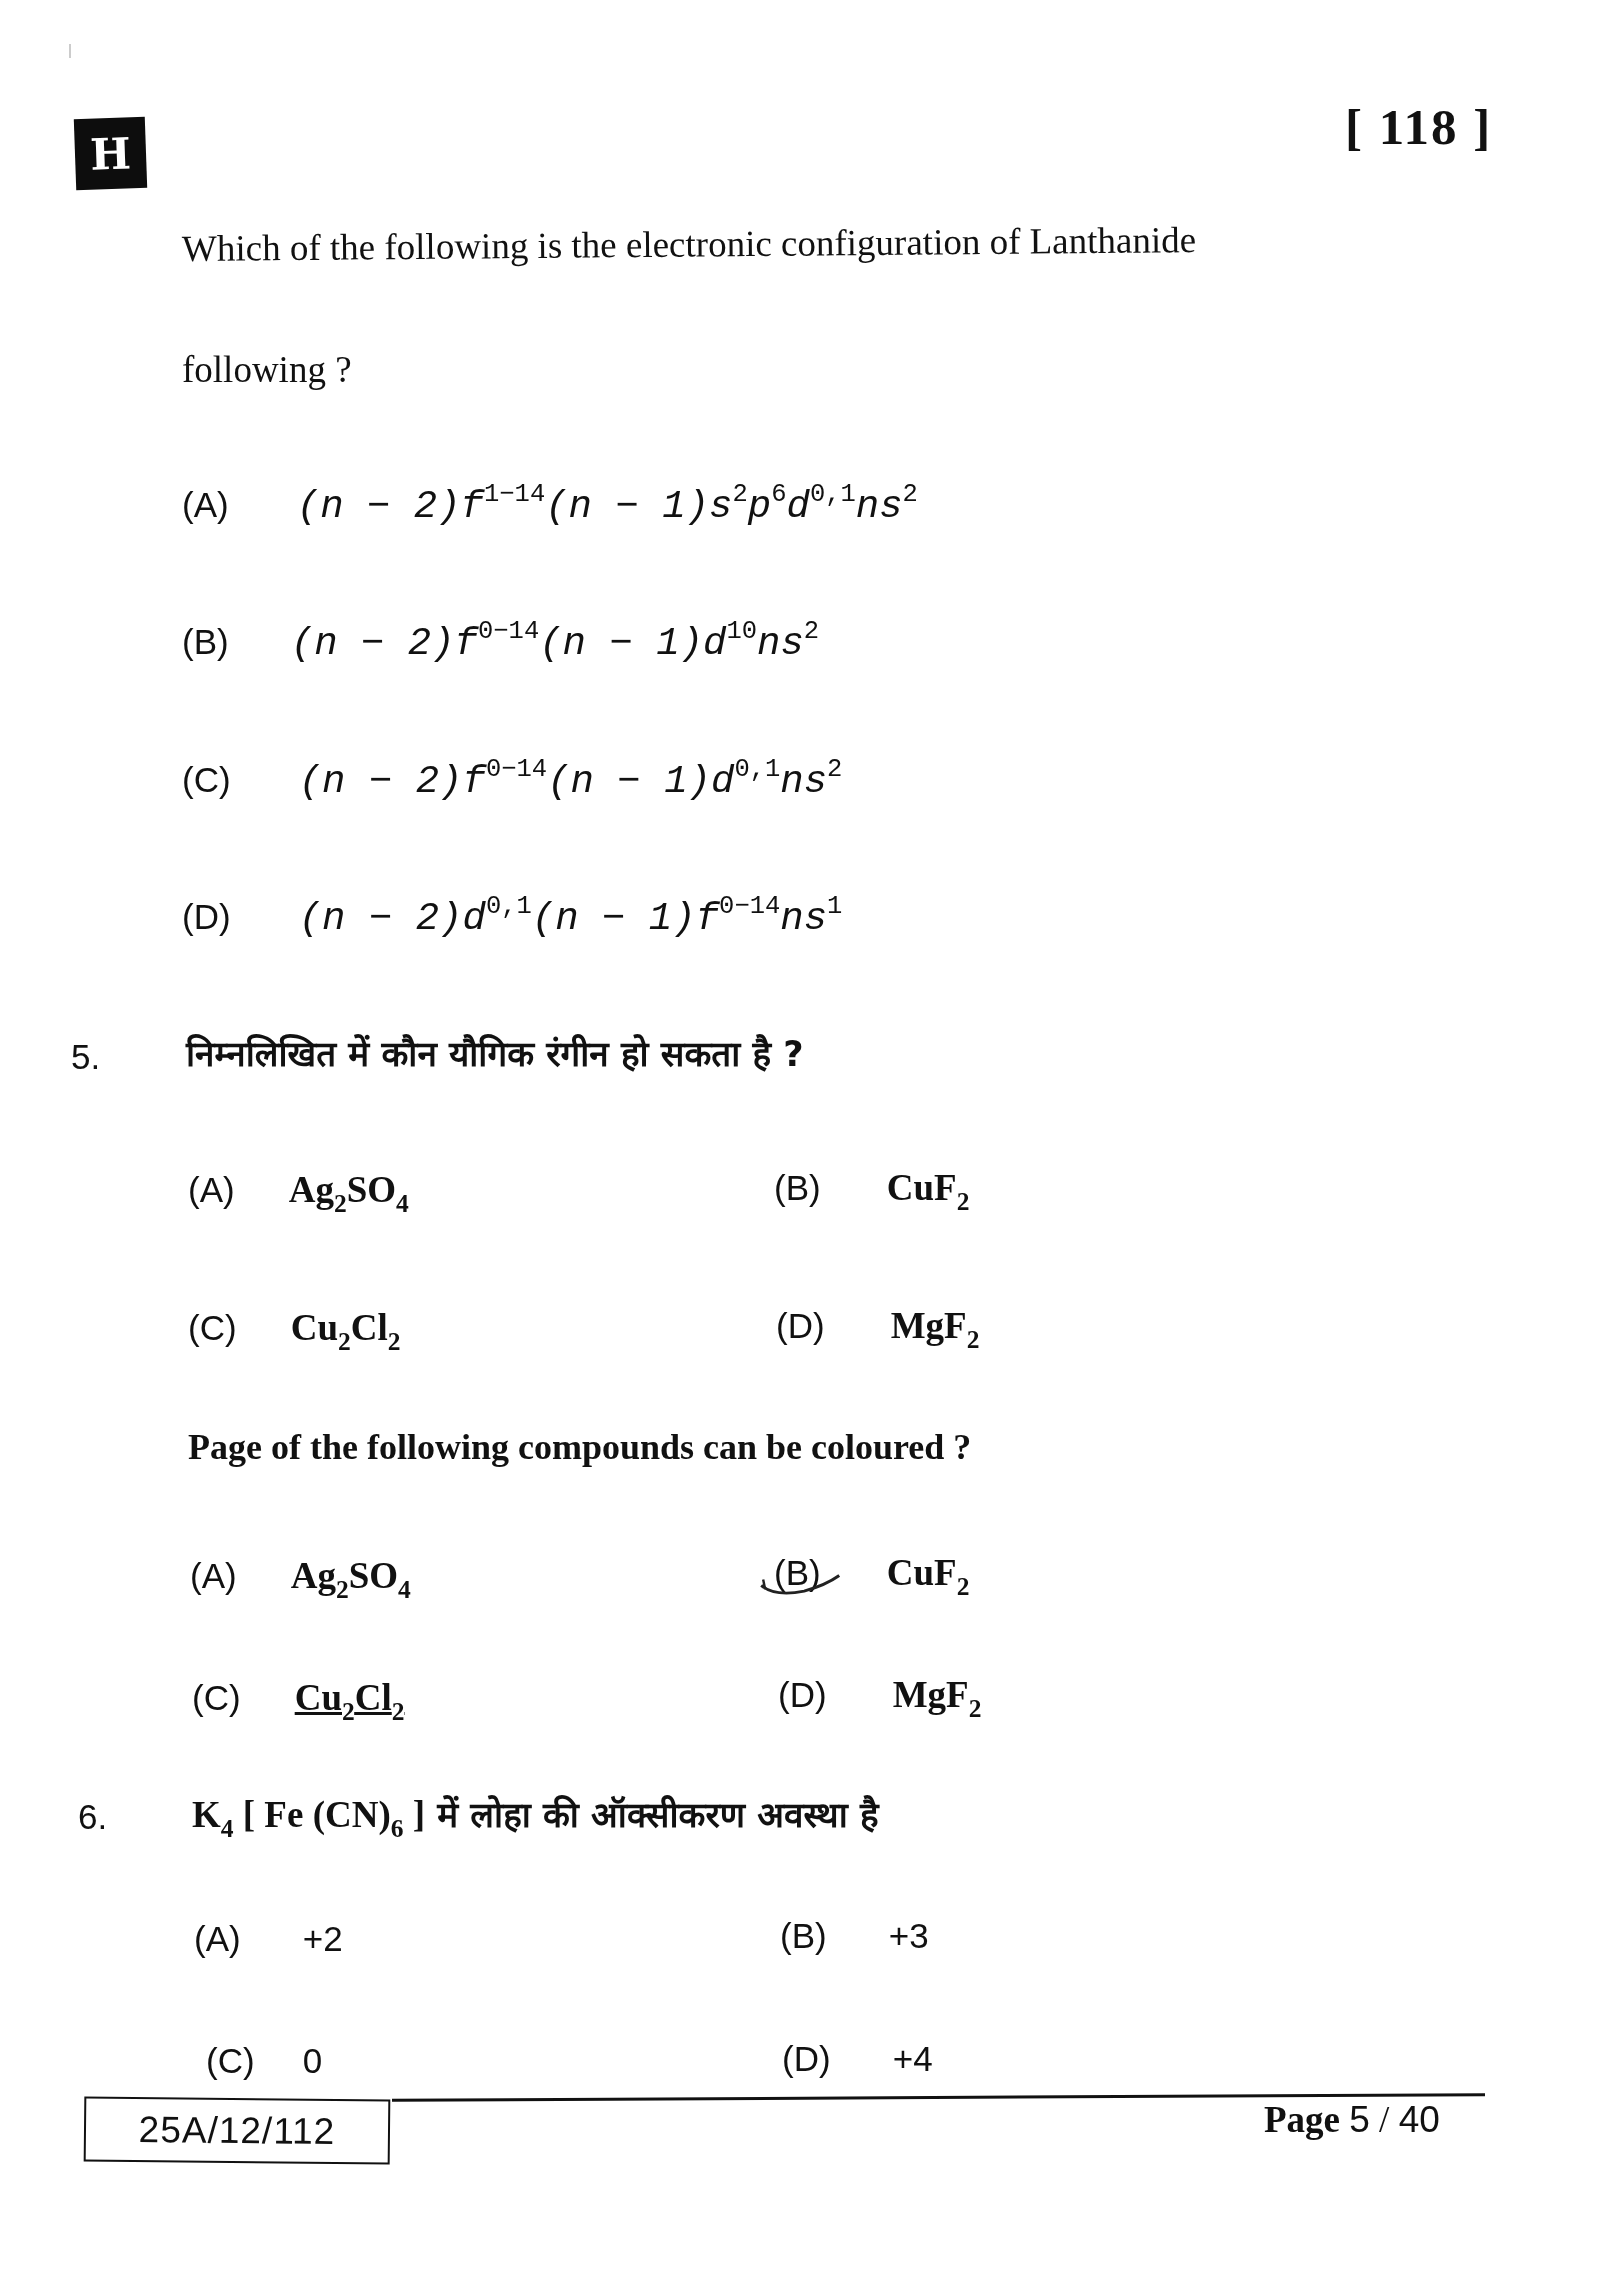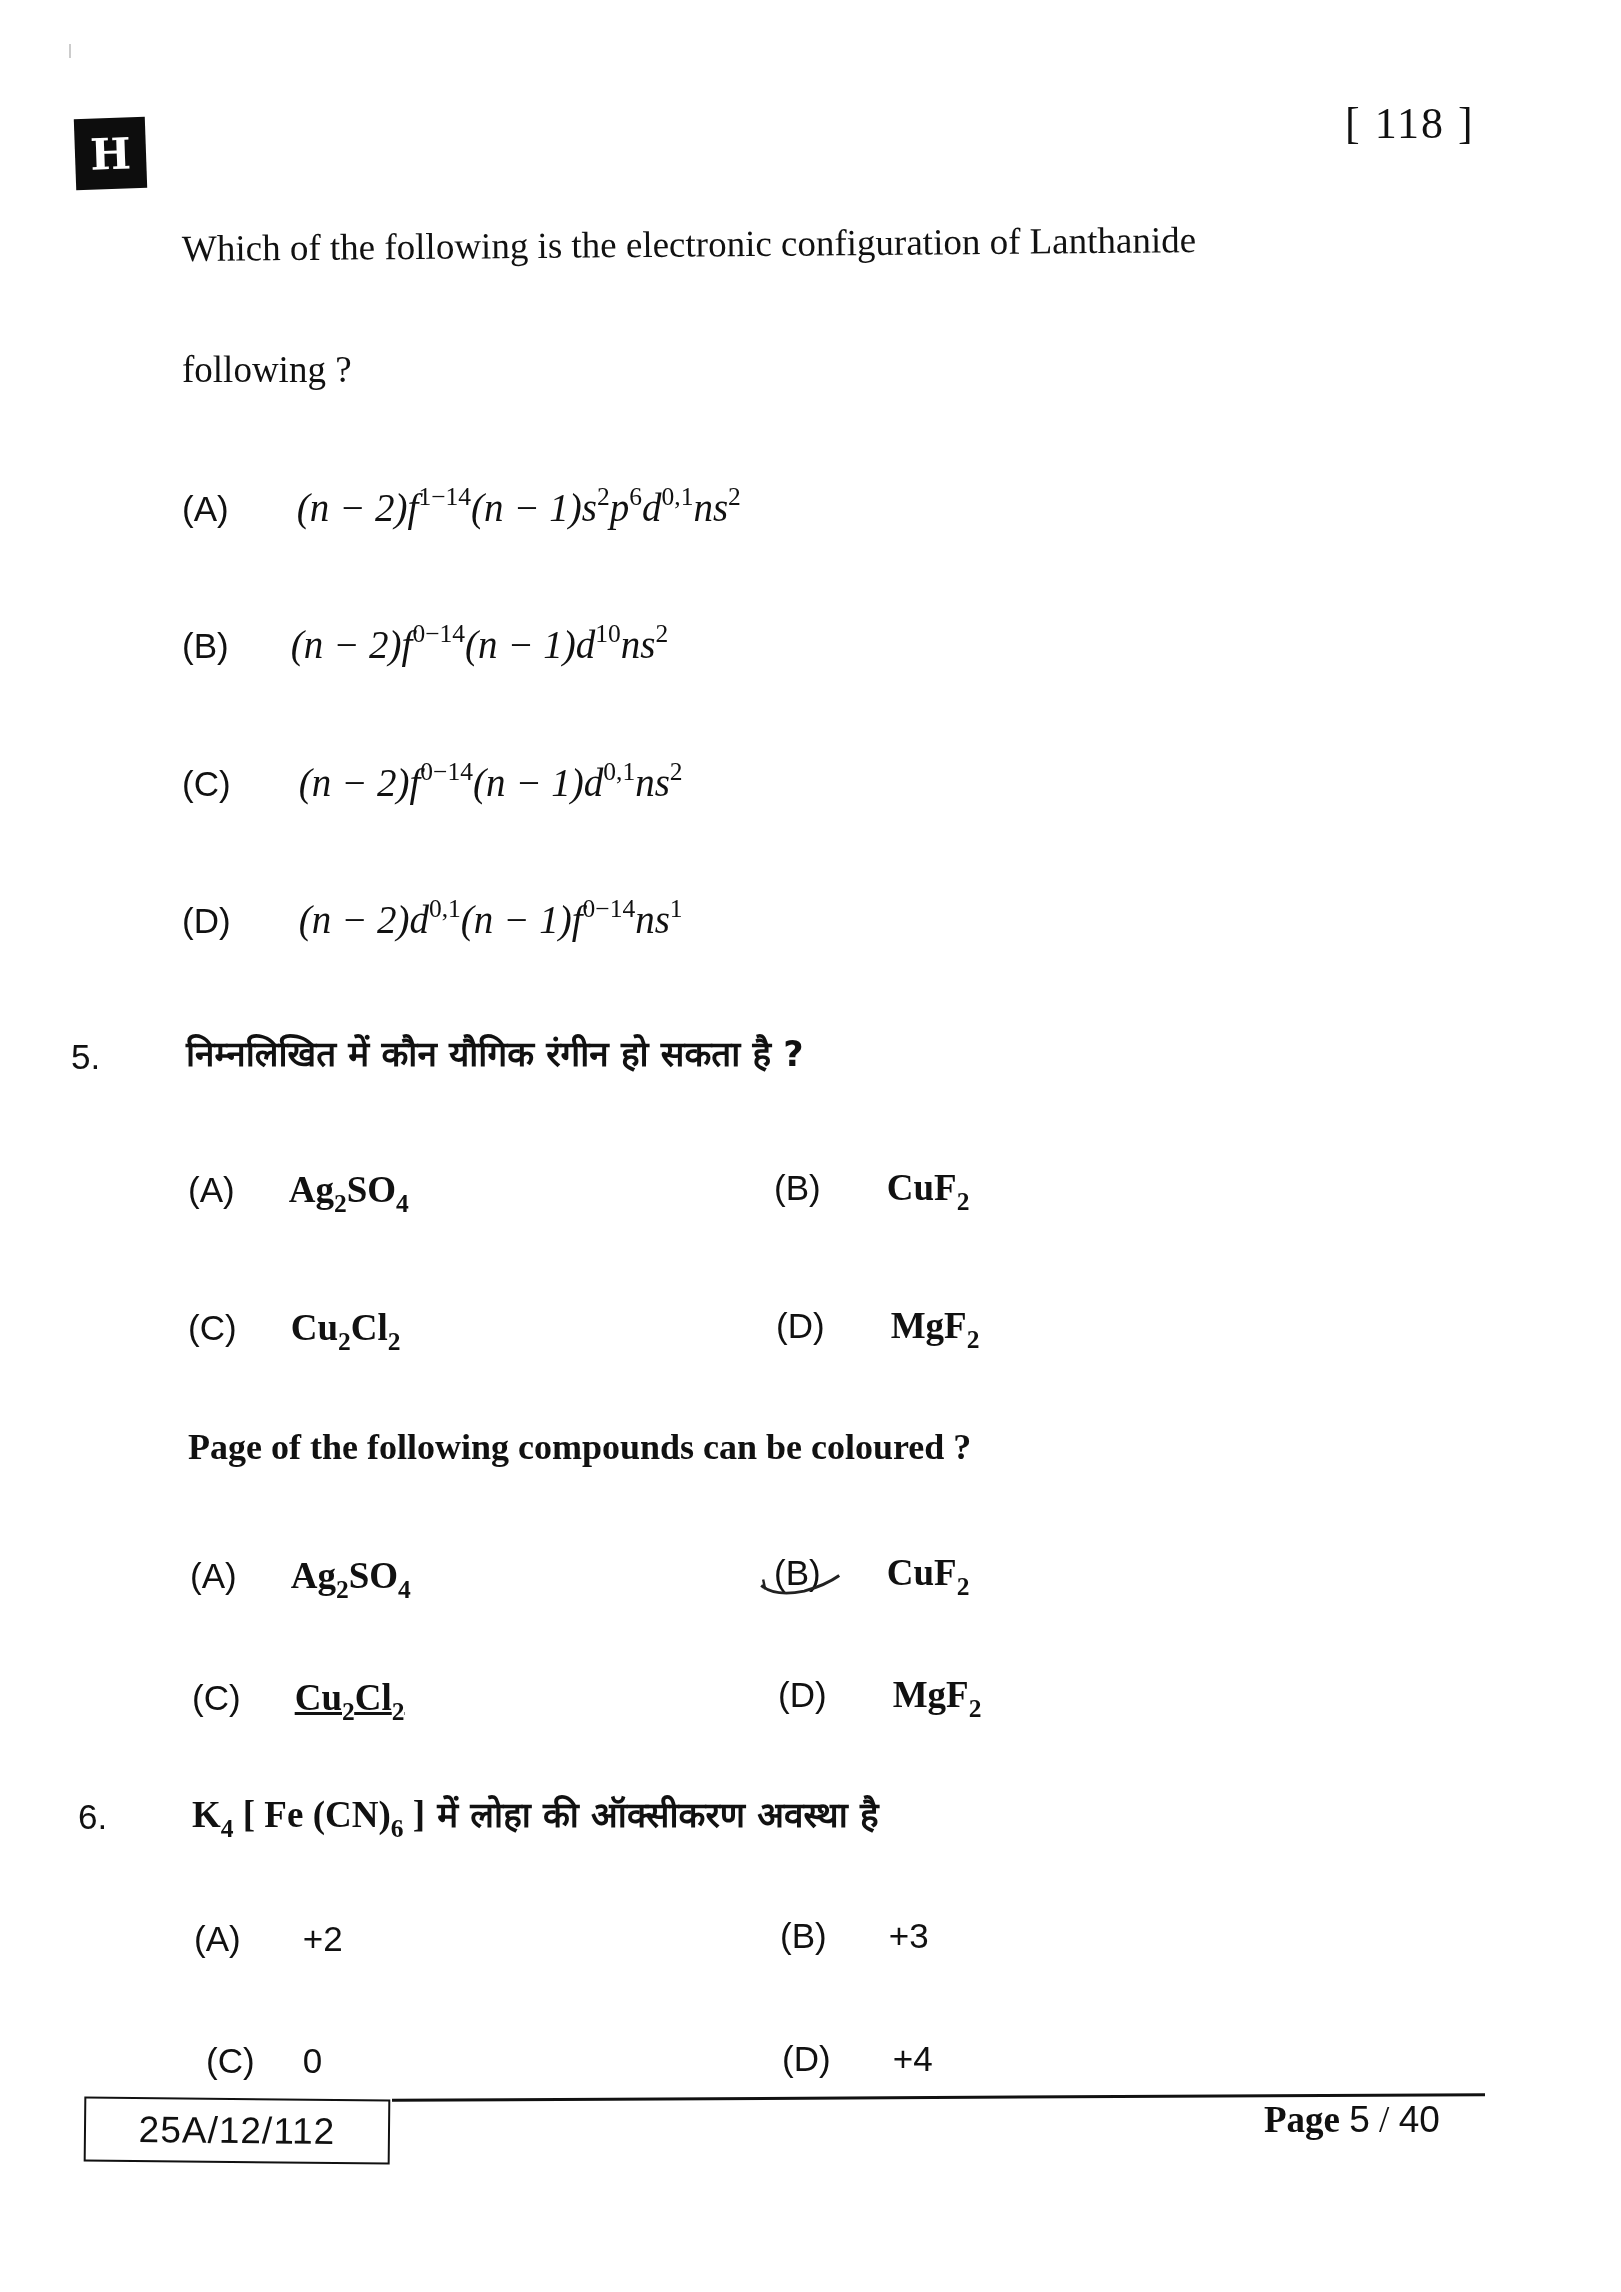--- a/index.html
+++ b/index.html
@@ -2,27 +2,27 @@
 <html><head>
 <meta charset="utf-8">
 <style>
   html, body { margin:0; padding:0; background:#ffffff; }
   body { width:1621px; height:2293px; position:relative; overflow:hidden; color:#111;
          font-family:"DejaVu Serif", serif; }
   .abs { position:absolute; white-space:nowrap; }
   .set-badge { left:75px; top:118px; width:71px; height:71px; background:#0d0d0d; color:#fff;
                font-family:"DejaVu Serif", serif; font-weight:bold; font-size:43px;
                display:flex; align-items:center; justify-content:center; transform:rotate(-2deg); }
-  .pagecode { left:1345px; top:98px; font-family:"Liberation Serif", serif; font-weight:normal; font-size:44px; letter-spacing:2px; }
+  .pagecode { left:1345px; top:98px; font-family:"Liberation Serif", serif; font-weight:bold; font-size:51px; letter-spacing:2px; }
   .qtext { font-family:"Liberation Serif", serif; font-size:37px; }
   .qtext.bold { font-weight:bold; }
   .qnum { font-family:"Liberation Sans", sans-serif; font-size:35px; }
   .hindi { font-family:"DejaVu Sans", sans-serif; font-size:35px; font-weight:bold; }
   .opt-label { font-family:"Liberation Sans", sans-serif; font-size:35px; }
-  .formula { font-family:Liberation Serif, serif; font-size:39px;text-align:center; }
+  .formula { font-family:Liberation Mono, monospace; font-size:39px;text-align:center; }
   .formula i { font-style:italic; }
   .formula sup { font-size:25.5px; vertical-align:15.7px; line-height:0; }
   .chem { font-family:"Liberation Serif", serif; font-size:37px; font-weight:bold; }
   .chem sub { font-size:25.5px; vertical-align:-9.8px; line-height:0; }
   .val { font-family:"Liberation Sans", sans-serif; font-size:35px; }
   .footer-rule { left:392px; top:2096px; width:1093px; height:2.9px; background:#111; transform:rotate(-0.3deg); }
   .code-box { left:84px; top:2098px; width:306px; height:65px; border:2.9px solid #111; box-sizing:border-box;
               font-family:"Liberation Sans", sans-serif; font-size:37px; display:flex; align-items:center;
               justify-content:center; transform:rotate(0.6deg); letter-spacing:1px; }
   .page-no { left:1264px; top:2098px; font-family:"Liberation Serif", serif; font-size:37px; }

